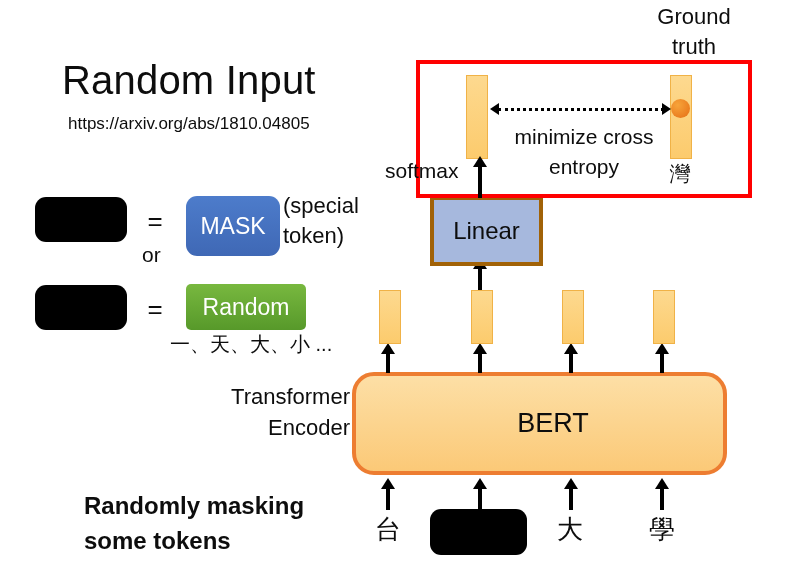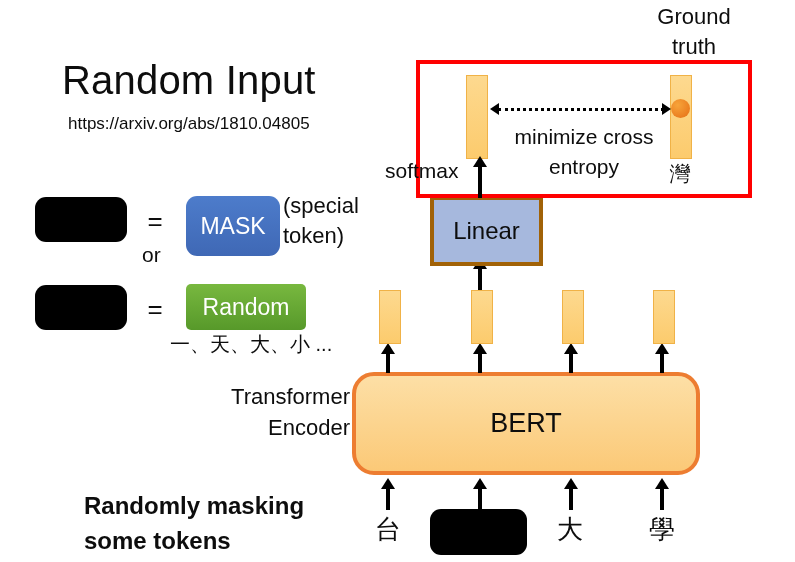--- a/index.html
+++ b/index.html
@@ -210,21 +210,21 @@
   <div class="abs or-label">or</div>
 
   <div class="abs black-mask" style="left:35px; top:285px; width:92px; height:45px;"></div>
   <div class="abs eq-sign" style="left:141px; top:294px;">=</div>
   <div class="abs random-chip" style="left:186px; top:284px; width:120px; height:46px;">Random</div>
   <div class="abs cn-list">一、天、大、小 ...</div>
 
   <div class="abs transformer-label">Transformer Encoder</div>
   <div class="abs randomly-label">Randomly masking some tokens</div>
 
-  <div class="abs bert-block" style="left:352px; top:372px; width:340px; height:95px;">BERT</div>
+  <div class="abs bert-block" style="left:352px; top:372px; width:340px; height:95px;padding-left:27px;">BERT</div>
 
   <div class="abs arrow-up" style="left:381px; top:478px;"></div>
   <div class="abs arrow-stem" style="left:386px; top:488px; height:22px;"></div>
 
   <div class="abs arrow-up" style="left:473px; top:478px;"></div>
   <div class="abs arrow-stem" style="left:478px; top:488px; height:32px;"></div>
 
   <div class="abs arrow-up" style="left:564px; top:478px;"></div>
   <div class="abs arrow-stem" style="left:569px; top:488px; height:22px;"></div>
 

